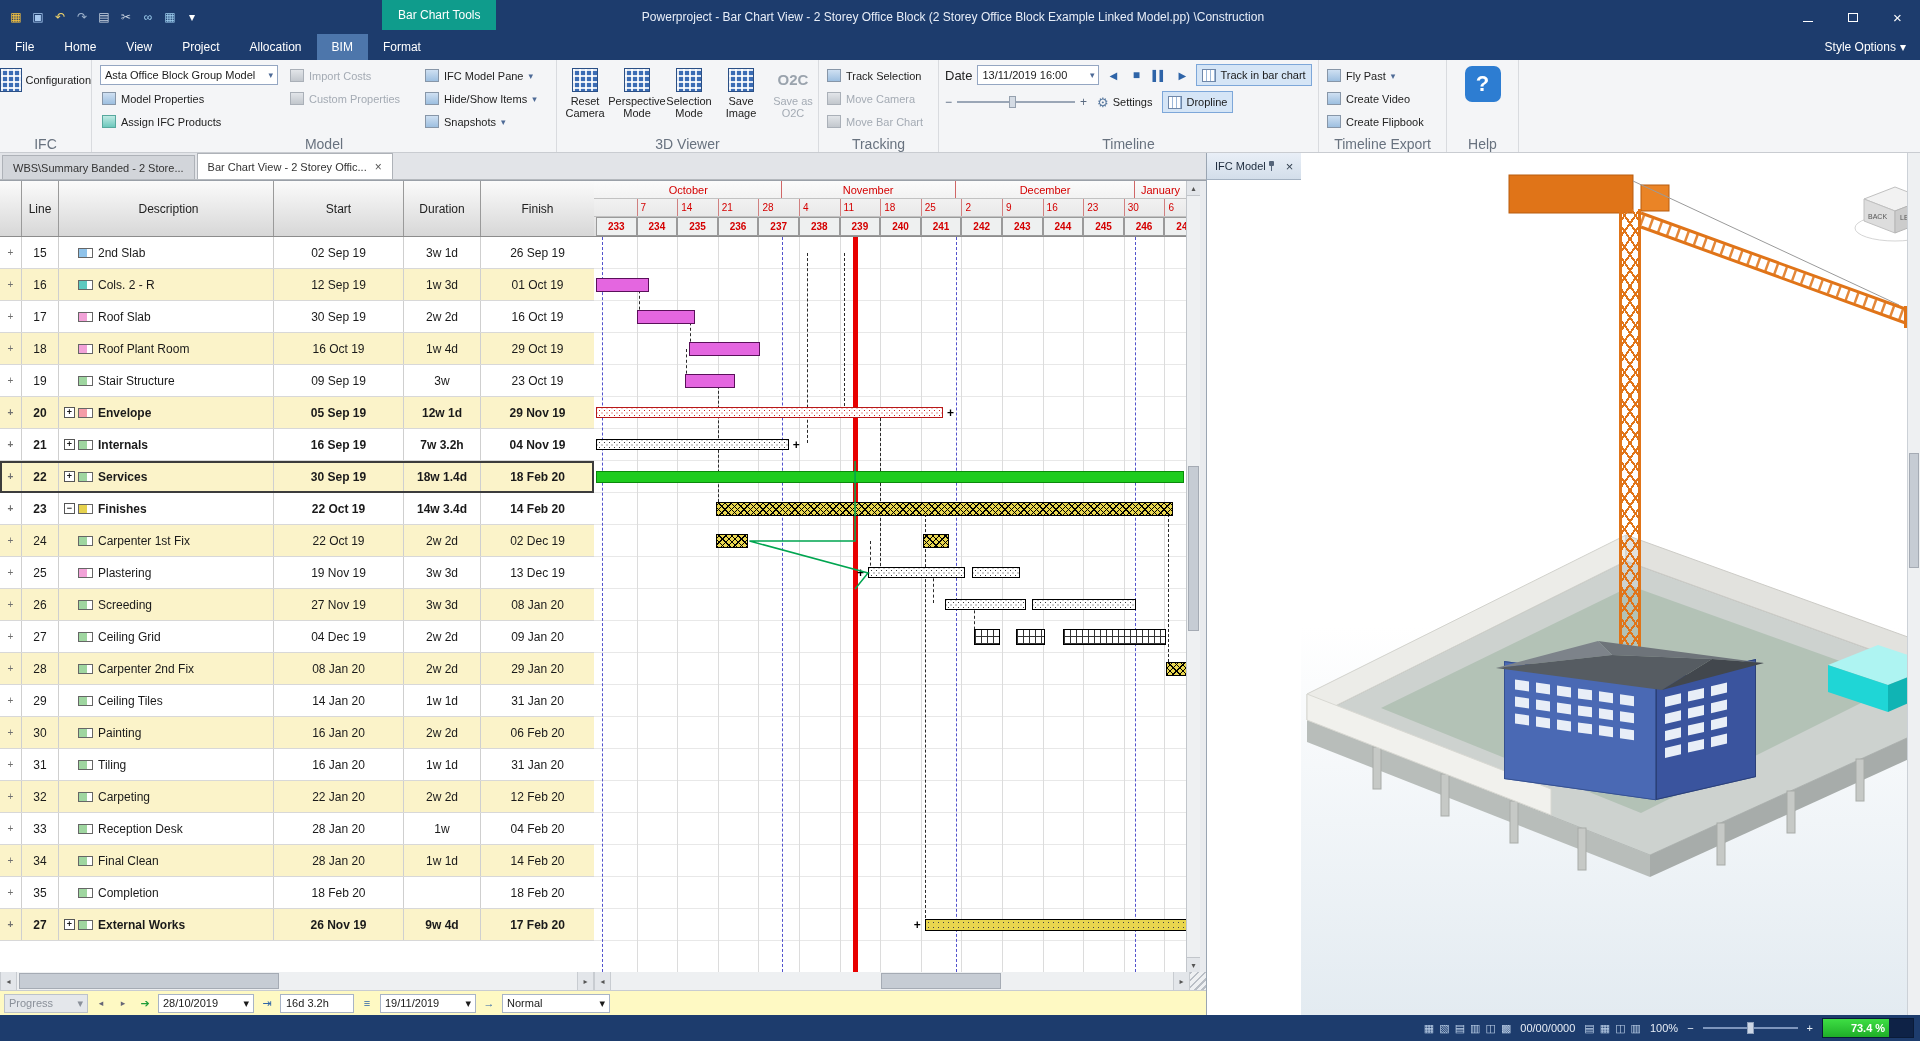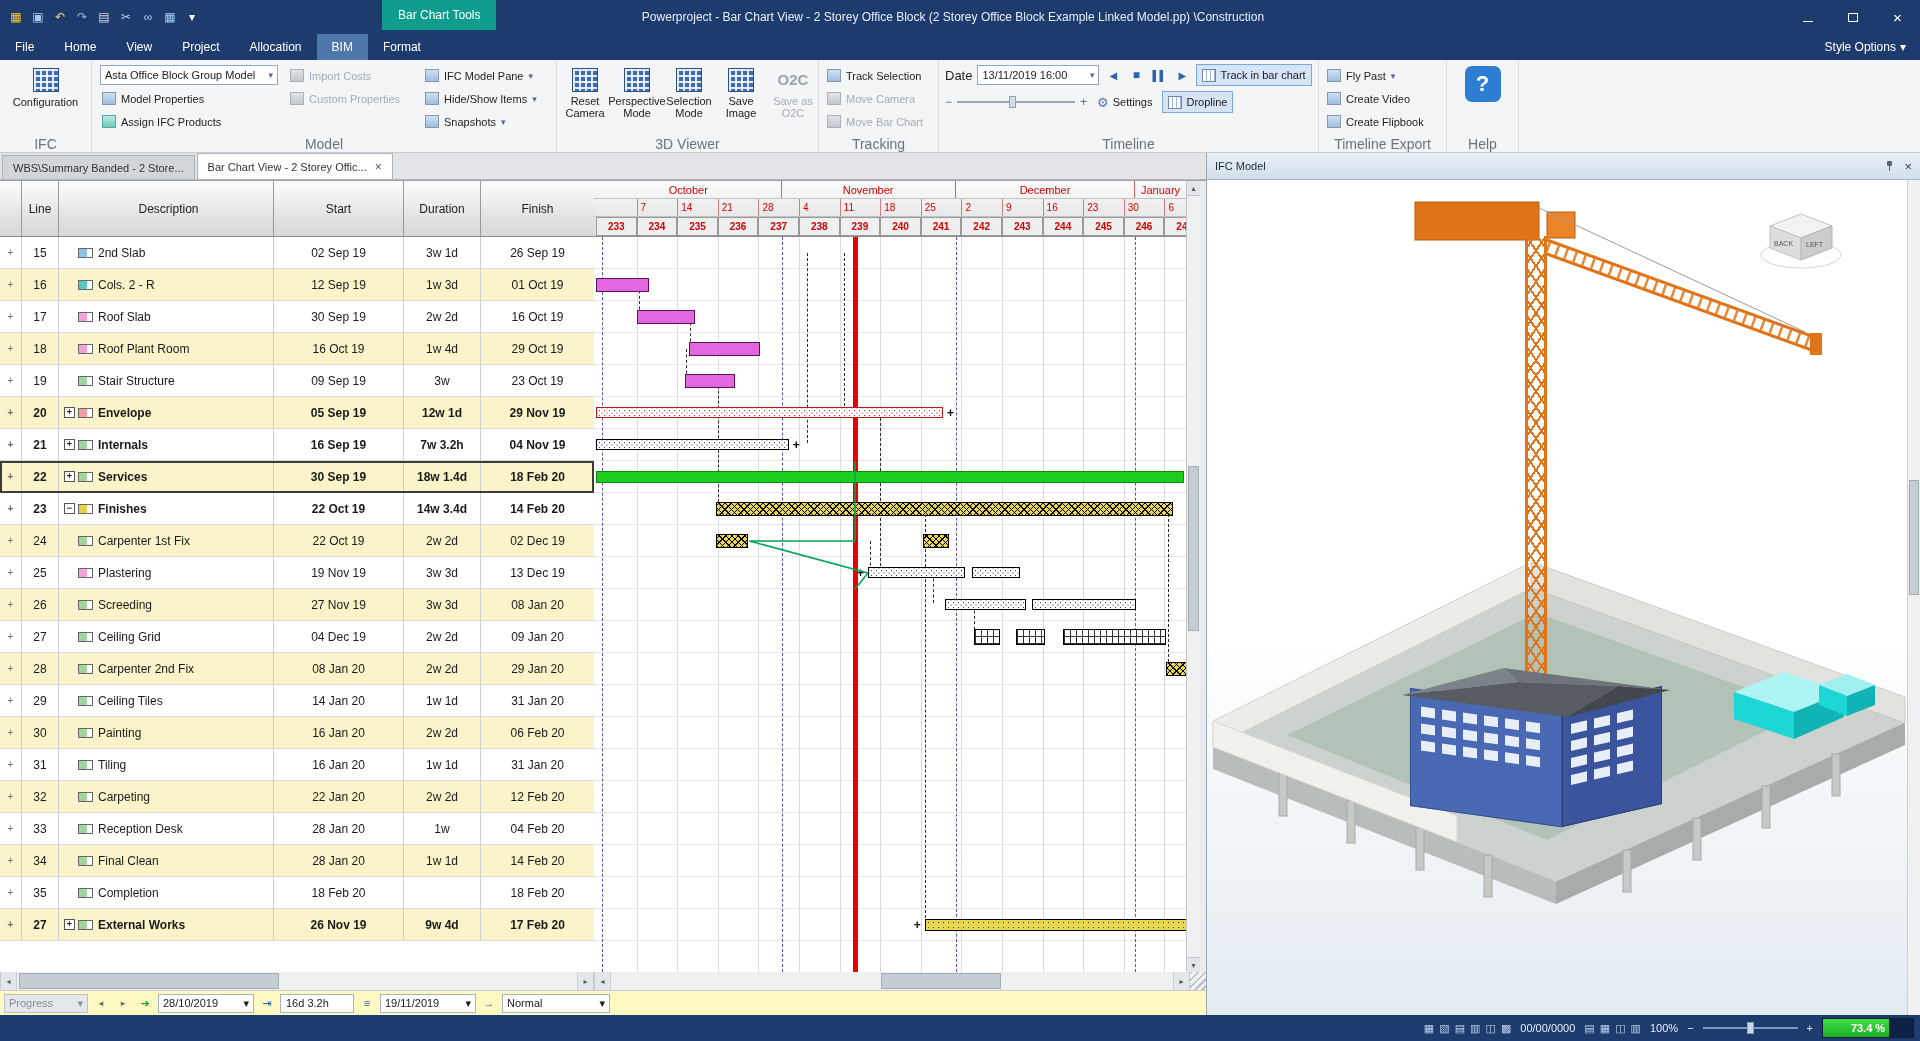--- a/index.html
+++ b/index.html
@@ -22,21 +22,21 @@
   #ribbon-tabs{display:flex}
   .rtab{padding:0 15px;display:flex;align-items:center;font-size:12px;cursor:default}
   .rtab.active{background:#4d76ab}
   .style-options{margin-left:auto;display:flex;align-items:center;gap:4px;padding:0 14px;font-size:12px}
 
   
   .ribbon{height:93px;background:#f4f5f7;border-bottom:1px solid #c9ccd1;display:flex;align-items:stretch}
   .rgroup{display:flex;flex-direction:column;border-right:1px solid #d9dbdf;flex:0 0 auto}
   .rgroup-content{flex:1;display:flex;align-items:flex-start}
   .rgroup-label{height:15px;font-size:14px;color:#68727f;text-align:center;line-height:14px}
-  .bigbtn{display:flex;flex-direction:column;align-items:center;justify-content:center;width:100%;padding-top:8px;gap:4px;font-size:11px}
+  .bigbtn{display:flex;flex-direction:row;align-items:center;justify-content:center;width:100%;padding-top:8px;gap:4px;font-size:11px}
   .icon-bldg{width:26px;height:24px;background-color:#3b6cb4;border:1px solid #2a4f86;background-image:linear-gradient(90deg,rgba(255,255,255,.85) 0 2px,transparent 2px 6px),linear-gradient(rgba(255,255,255,.85) 0 2px,transparent 2px 6px);background-size:6px 6px}
   .sicon{width:14px;height:13px;border:1px solid #8796a8;background:linear-gradient(#cfe0f2,#9dbfe0);flex:0 0 auto}
   .sicon.gray{background:linear-gradient(#e2e5e9,#c2c7cd);border-color:#aab0b8}
   .sicon.teal{background:linear-gradient(#bfeae4,#6cc8bc);border-color:#57a89e}
   .model-cols{display:flex;gap:10px;padding:5px 8px}
   .mcol{display:flex;flex-direction:column;gap:4px}
   .combo{display:flex;align-items:center;height:20px;border:1px solid #94a6c2;background:#fff;font-size:11px;padding: 0 4px;gap:4px}
   .combo .caret{margin-left:auto;color:#4d6a96;font-size:9px}
   .rsmall{display:flex;align-items:center;gap:5px;height:19px;font-size:11px;color:#222;padding:0 2px;white-space:nowrap}
   .rsmall.disabled{color:#a4abb4}
@@ -129,21 +129,21 @@
   
   .ptoolbar{height:25px;background:#fef9c3;border-top:1px solid #c8ccd1;display:flex;align-items:center;gap:4px;padding:0 4px}
   .pt-combo{display:flex;align-items:center;height:19px;border:1px solid #a8b4c6;background:#fff;font-size:11px;padding:0 4px;gap:6px}
   .pt-combo.disabled{background:#e4e7eb;color:#8a9099;border-color:#bcc2ca}
   .pt-btn{width:18px;height:18px;display:flex;align-items:center;justify-content:center;font-size:9px;color:#667;border:1px solid transparent}
   .pt-btn.green{color:#1f9c3a;font-size:11px}
   .pt-btn.blue{color:#2e64a8;font-size:11px}
   .pt-field{display:flex;align-items:center;height:19px;border:1px solid #a8b4c6;background:#fff;font-size:11px;padding:0 5px}
 
   
-  .ifc-pane{flex:1;display:flex;flex-direction:column;border-left:1px solid #9aa5b2;background:#fff}
+  .ifc-pane{flex:1;display:flex;flex-direction:row;border-left:1px solid #9aa5b2;background:#fff}
   .ifc-header{height:27px;background:linear-gradient(#e9eff7,#d3deea);border-bottom:1px solid #a4b2c2;display:flex;align-items:center;padding:0 8px;font-size:11px;color:#1d2b3d}
   .ifc-hicons{margin-left:auto;display:flex;gap:10px;align-items:center}
   .pin-ic{width:10px;height:10px;position:relative}
   .pin-ic::before{content:"";position:absolute;left:3px;top:0;width:5px;height:5px;background:#55657a;border-radius:1px}
   .pin-ic::after{content:"";position:absolute;left:5px;top:5px;width:1px;height:5px;background:#55657a}
   .ifc-close{font-size:13px;color:#33404f}
   .ifc-viewport{position:relative;flex:1;background:linear-gradient(#ffffff 55%,#e3ebf1);overflow:hidden}
   .scene-svg{position:absolute;left:0;top:0;z-index:1}
   .crane-mast{position:absolute;left:318px;top:56px;width:22px;height:444px;border-left:3px solid #e07418;border-right:3px solid #e07418;background:repeating-linear-gradient(55deg,#e07418 0 2px,transparent 2px 9px),repeating-linear-gradient(-55deg,#e07418 0 2px,transparent 2px 9px);z-index:2}
   .bld-face{position:absolute;z-index:4;display:flex;flex-wrap:wrap;align-content:flex-start;gap:7px;padding:16px 10px 0}

